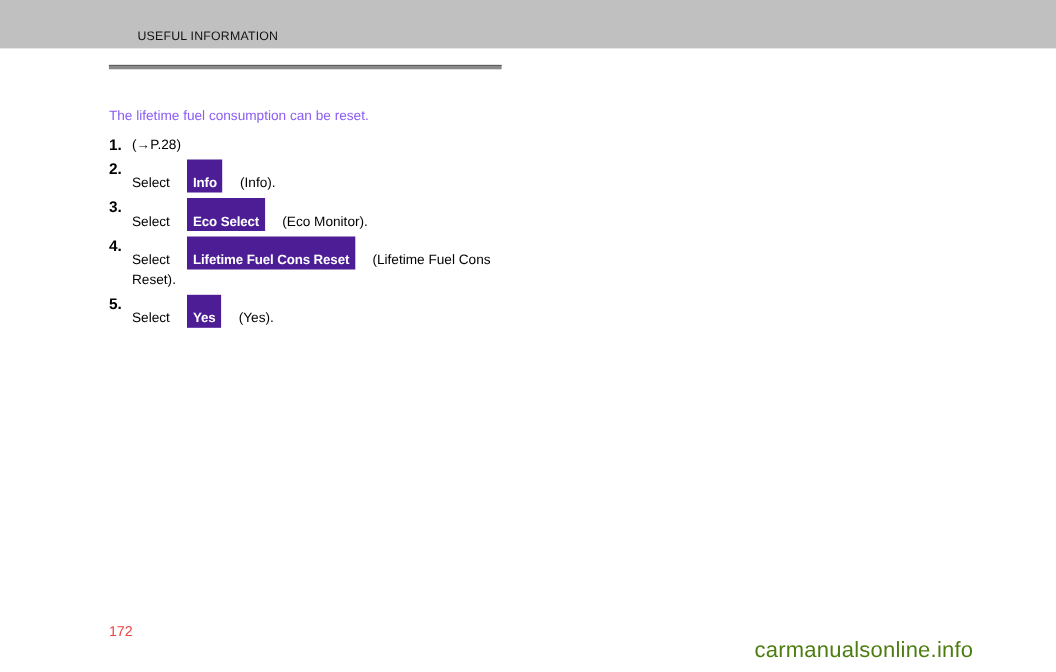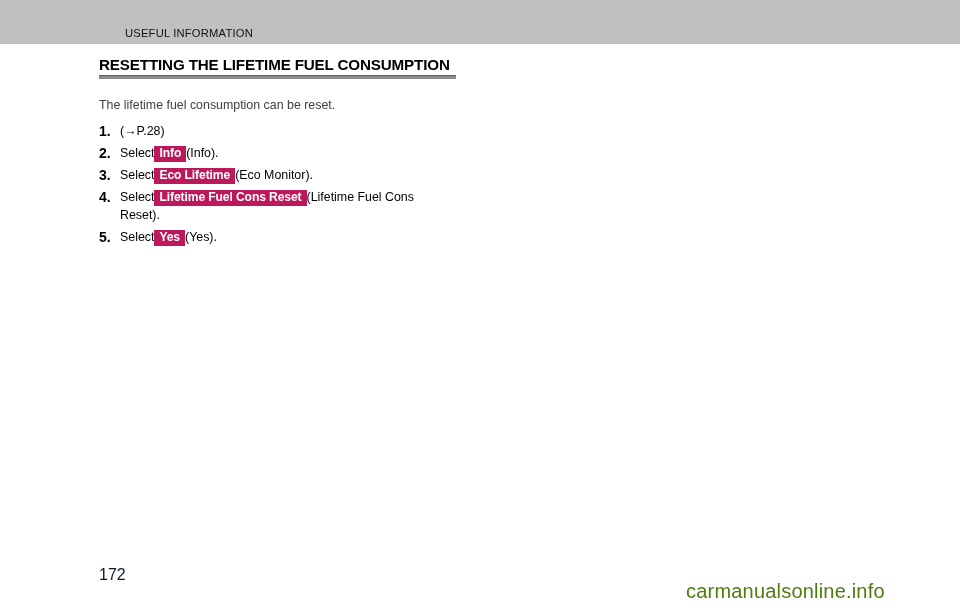--- a/index.html
+++ b/index.html
@@ -61,21 +61,21 @@
   
   .content {
     position: absolute;
     left: 99px;
     top: 97px;
     width: 358px;
   }
   .intro {
     font-size: 12.4px;
     line-height: 1.35;
-    color: #404040;
+    color: #8b5cf6;
     margin: 0 0 9px 0;
   }
 
   .step {
     display: flex;
     align-items: flex-start;
     margin-bottom: 4px;
   }
   .step-num {
     flex: 0 0 auto;
@@ -98,62 +98,61 @@
   .step-body.justify > .just-line {
     display: block;
     text-align: justify;
     text-align-last: justify;
     white-space: normal;
   }
 
   
   .chip {
     display: inline-block;
-    background: #be185d;
+    background: #4c1d95;
     color: #ffffff;
     font-weight: bold;
     font-size: 12.1px;
     line-height: 1.12;
-    padding: 1px 5px 2px 5px;
-    margin: 0 0;
+    padding: 15px 5px 2px 5px;
+    margin: 0 16px;
     vertical-align: baseline;
     letter-spacing: -0.1px;
     white-space: nowrap;
   }
 
   .arrow-ref {
     white-space: nowrap;
   }
 
   
   .page-number {
     position: absolute;
     left: 99px;
     top: 566px;
-    font-size: 16px;
-    color: #0f172a;
+    font-size: 13px;
+    color: #ef4444;
   }
   .watermark {
     position: absolute;
     left: 686px;
     top: 580px;
     font-size: 20px;
     color: #4d7c0f;
     letter-spacing: 0.2px;
     white-space: nowrap;
   }
 </style>
 </head>
 <body>
 
 <div class="header-bar"></div>
 <div class="header-title">USEFUL INFORMATION</div>
 
 <div class="section-heading-wrap">
-  <div class="section-heading">RESETTING THE LIFETIME FUEL CONSUMPTION</div>
   <div class="section-rule"></div>
 </div>
 
 <div class="content">
 
   <p class="intro">The lifetime fuel consumption can be reset.</p>
 
   <div class="step">
     <div class="step-num">1.</div>
     <div class="step-body justify">
@@ -164,21 +163,21 @@
   <div class="step">
     <div class="step-num">2.</div>
     <div class="step-body">
       <span>Select</span><span class="chip">Info</span><span>(Info).</span>
     </div>
   </div>
 
   <div class="step">
     <div class="step-num">3.</div>
     <div class="step-body">
-      <span>Select</span><span class="chip">Eco Lifetime</span><span>(Eco Monitor).</span>
+      <span>Select</span><span class="chip">Eco Select</span><span>(Eco Monitor).</span>
     </div>
   </div>
 
   <div class="step">
     <div class="step-num">4.</div>
     <div class="step-body">
       <span>Select</span><span class="chip">Lifetime Fuel Cons Reset</span><span>(Lifetime Fuel Cons Reset).</span>
     </div>
   </div>
 

